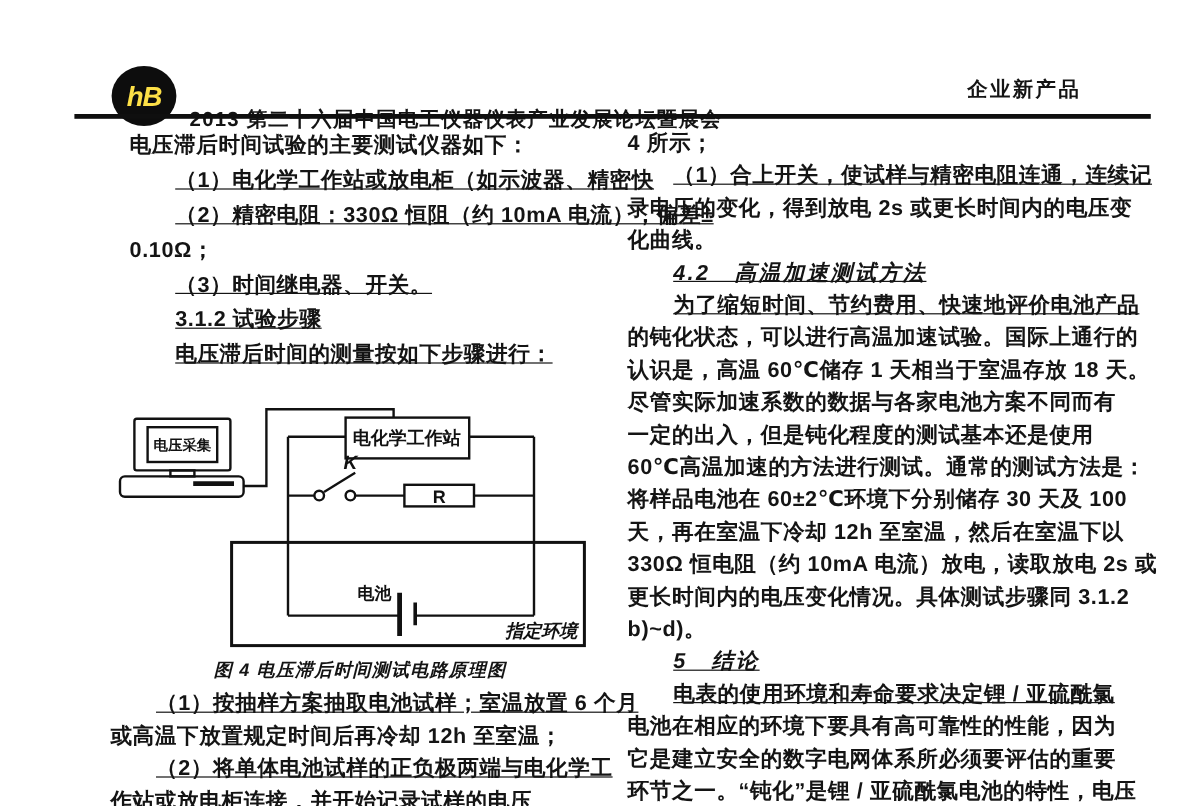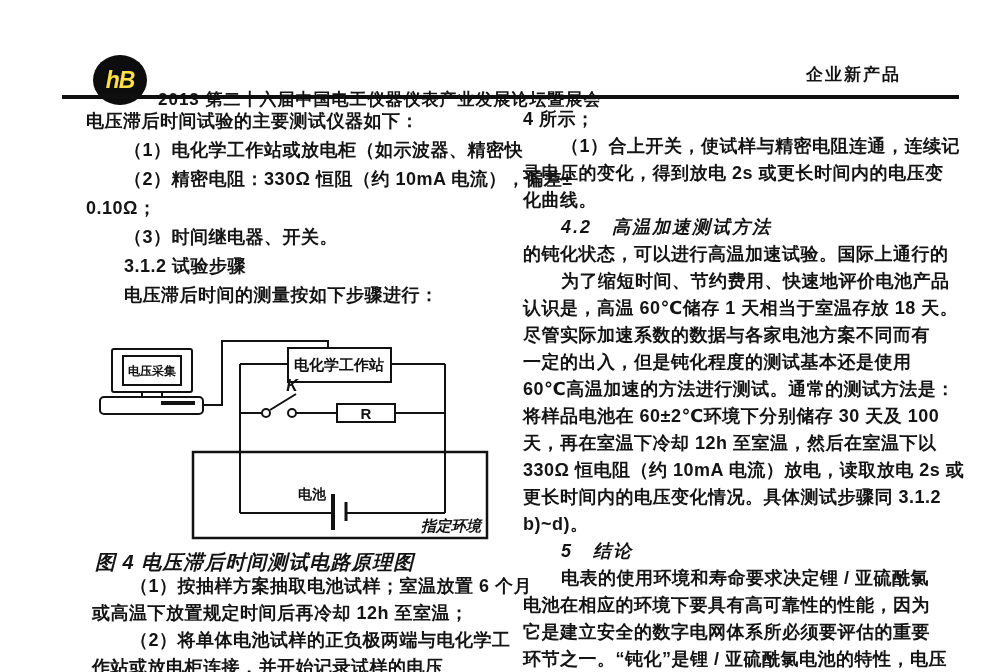--- a/index.html
+++ b/index.html
@@ -7,32 +7,32 @@
         font-family:"Liberation Sans","DejaVu Sans",sans-serif;color:#141414;}
   
   .logo{position:absolute;left:93px;top:55px;width:54px;height:50px;background:#0d0d0d;
         border-radius:50%;display:flex;align-items:center;justify-content:center;}
   .logo span{color:#fde047;font-weight:bold;font-size:23px;font-style:italic;letter-spacing:-1px;}
   .hdr-title{position:absolute;left:158px;top:66px;font-size:17px;font-weight:bold;letter-spacing:1px;margin-top:22px;}
   .hdr-right{position:absolute;left:806px;top:63px;font-size:17px;font-weight:bold;letter-spacing:2px;}
   .hdr-rule{position:absolute;left:62px;top:95px;width:897px;height:4px;background:#0f0f0f;}
   
   .col{position:absolute;width:424px;}
-  #left-top{left:86px;top:107px;}
+  #left-top{left:108px;top:107px;}
   #left-bottom{left:92px;top:573px;}
   #right-col{left:523px;top:106px;}
   .tline{white-space:nowrap;font-size:18px;font-weight:bold;letter-spacing:0.5px;}
   #left-top .tline{line-height:29px;height:29px;}
   #left-bottom .tline,#right-col .tline{line-height:27px;height:27px;}
-  .tline.indent{padding-left:38px;}
+  .tline.indent{padding-left:38px;text-decoration:underline;}
   .tline.heading{font-style:italic;letter-spacing:2px;}
   
   #figure{position:absolute;left:95px;top:333px;}
-  .fig-caption{position:absolute;left:95px;top:549px;width:410px;
-               font-size:20px;font-weight:bold;font-style:italic;letter-spacing:1px;}
+  .fig-caption{position:absolute;left:95px;top:549px;width:410px;text-align:center;
+               font-size:15px;font-weight:bold;font-style:italic;letter-spacing:1px;}
   svg text{font-family:"Liberation Sans","DejaVu Sans",sans-serif;fill:#111;stroke:none;}
 </style>
 </head>
 <body>
 
 <div id="page">
 
   <div class="logo">
     <span>hB</span>
   </div>
@@ -100,22 +100,22 @@
       <div class="tline indent">（2）将单体电池试样的正负极两端与电化学工</div>
       <div class="tline">作站或放电柜连接，并开始记录试样的电压</div>
     </div>
 
   <div id="right-col" class="col">
       <div class="tline">4 所示；</div>
       <div class="tline indent">（1）合上开关，使试样与精密电阻连通，连续记</div>
       <div class="tline">录电压的变化，得到放电 2s 或更长时间内的电压变</div>
       <div class="tline">化曲线。</div>
       <div class="tline indent heading">4.2　高温加速测试方法</div>
+      <div class="tline indent">为了缩短时间、节约费用、快速地评价电池产品</div>
       <div class="tline">的钝化状态，可以进行高温加速试验。国际上通行的</div>
-      <div class="tline indent">为了缩短时间、节约费用、快速地评价电池产品</div>
       <div class="tline">认识是，高温 60℃储存 1 天相当于室温存放 18 天。</div>
       <div class="tline">尽管实际加速系数的数据与各家电池方案不同而有</div>
       <div class="tline">一定的出入，但是钝化程度的测试基本还是使用</div>
       <div class="tline">60℃高温加速的方法进行测试。通常的测试方法是：</div>
       <div class="tline">将样品电池在 60±2℃环境下分别储存 30 天及 100</div>
       <div class="tline">天，再在室温下冷却 12h 至室温，然后在室温下以</div>
       <div class="tline">330Ω 恒电阻（约 10mA 电流）放电，读取放电 2s 或</div>
       <div class="tline">更长时间内的电压变化情况。具体测试步骤同 3.1.2</div>
       <div class="tline">b)~d)。</div>
       <div class="tline indent heading">5　结论</div>

